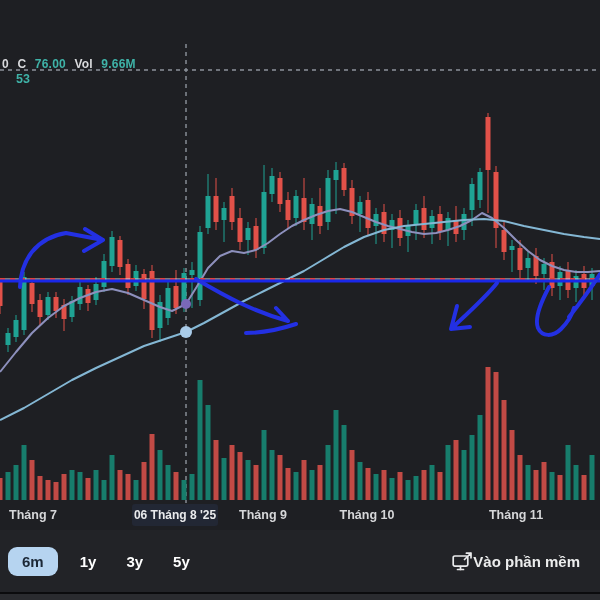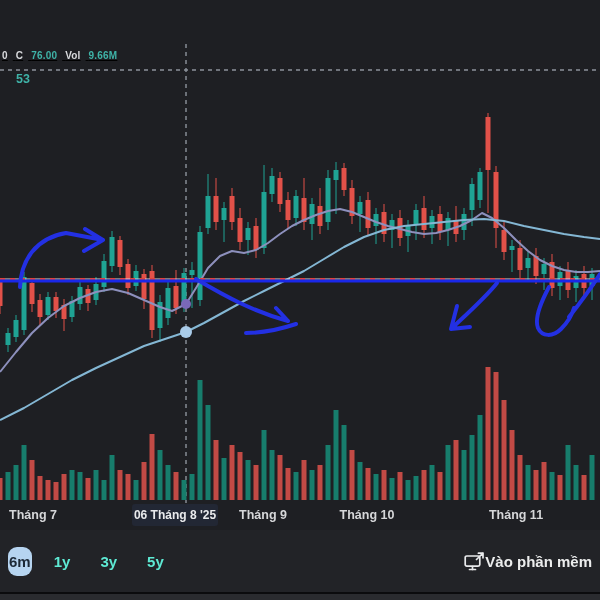--- a/index.html
+++ b/index.html
@@ -1,31 +1,31 @@
 <!DOCTYPE html>
 <html><head>
 <meta charset="utf-8">
 <style>
   html,body{margin:0;padding:0;background:#232428;width:600px;height:600px;overflow:hidden;
     font-family:"Liberation Sans",sans-serif;-webkit-font-smoothing:antialiased;}
   .stage{position:relative;width:600px;height:600px;background:#222327;}
   #chart{position:absolute;left:0;top:0;display:block;background:#1e1f23;}
-  .legend{position:absolute;left:2px;top:50px;font-size:10px;font-weight:700;white-space:nowrap;
-    letter-spacing:.2px;text-decoration:underline;}
+  .legend{position:absolute;left:2px;top:57px;font-size:12px;font-weight:700;white-space:nowrap;
+    letter-spacing:.2px;}
   .legend span{margin-right:5px;}
   .w{color:#d9dadd;} .t{color:#3fb3a8;}
   .legend2{position:absolute;left:0px;top:72px;font-size:12.5px;font-weight:700;margin-left:16px;}
   .toolbar{position:absolute;left:0;top:530px;width:600px;height:62px;display:flex;align-items:center;
     padding-left:8px;box-sizing:border-box;background:#222327;}
   #ranges{display:flex;align-items:center;gap:14px;}
-  .rbtn{font-size:15px;font-weight:700;color:#5eead4;background:transparent;border:none;
+  .rbtn{font-size:15px;font-weight:700;color:#ffffff;background:transparent;border:none;
     padding:6px 8px;border-radius:9px;cursor:pointer;font-family:"Liberation Sans",sans-serif;}
-  .rbtn.active{background:#b6d4f0;color:#1c2836;padding:6px 1px;}
+  .rbtn.active{background:#b6d4f0;color:#1c2836;padding:6px 14px;}
   .platform{margin-left:auto;display:flex;align-items:center;color:#eceded;
-    font-size:15px;font-weight:700;padding-right:8px;cursor:pointer;white-space:nowrap;}
+    font-size:15px;font-weight:700;padding-right:20px;cursor:pointer;white-space:nowrap;}
   .platform svg{display:block;}
   .divider{position:absolute;left:0;top:592px;width:600px;height:2px;background:#0b0b0d;}
   .bstrip{position:absolute;left:0;top:594px;width:600px;height:6px;background:#2a2b2f;}
 </style>
 </head>
 <body>
 
 <div class="stage">
   <svg id="chart" width="600" height="530" viewBox="0 0 600 530">
       <line x1="0" y1="70" x2="600" y2="70" stroke="#8d939c" stroke-width="1.3" stroke-dasharray="4 4"></line>

